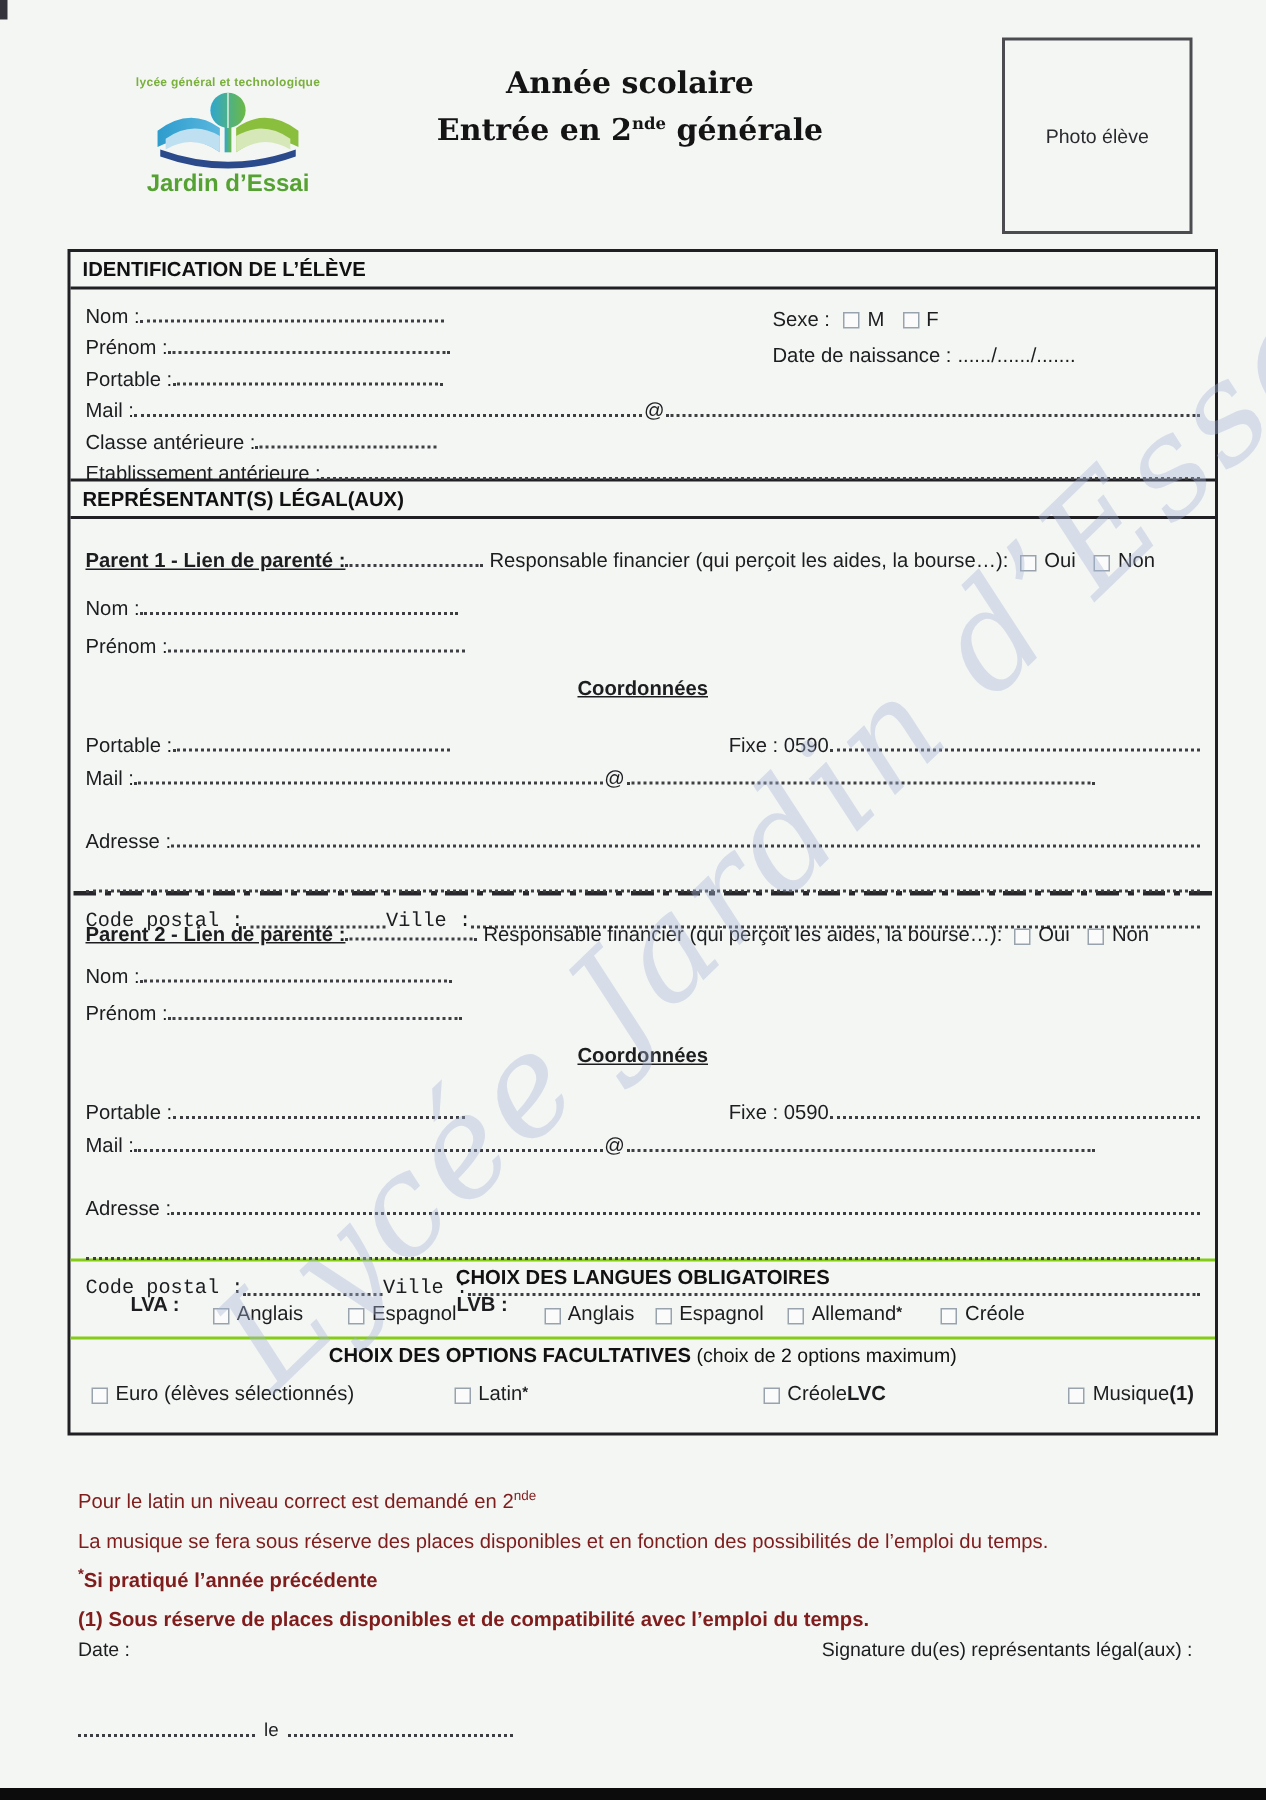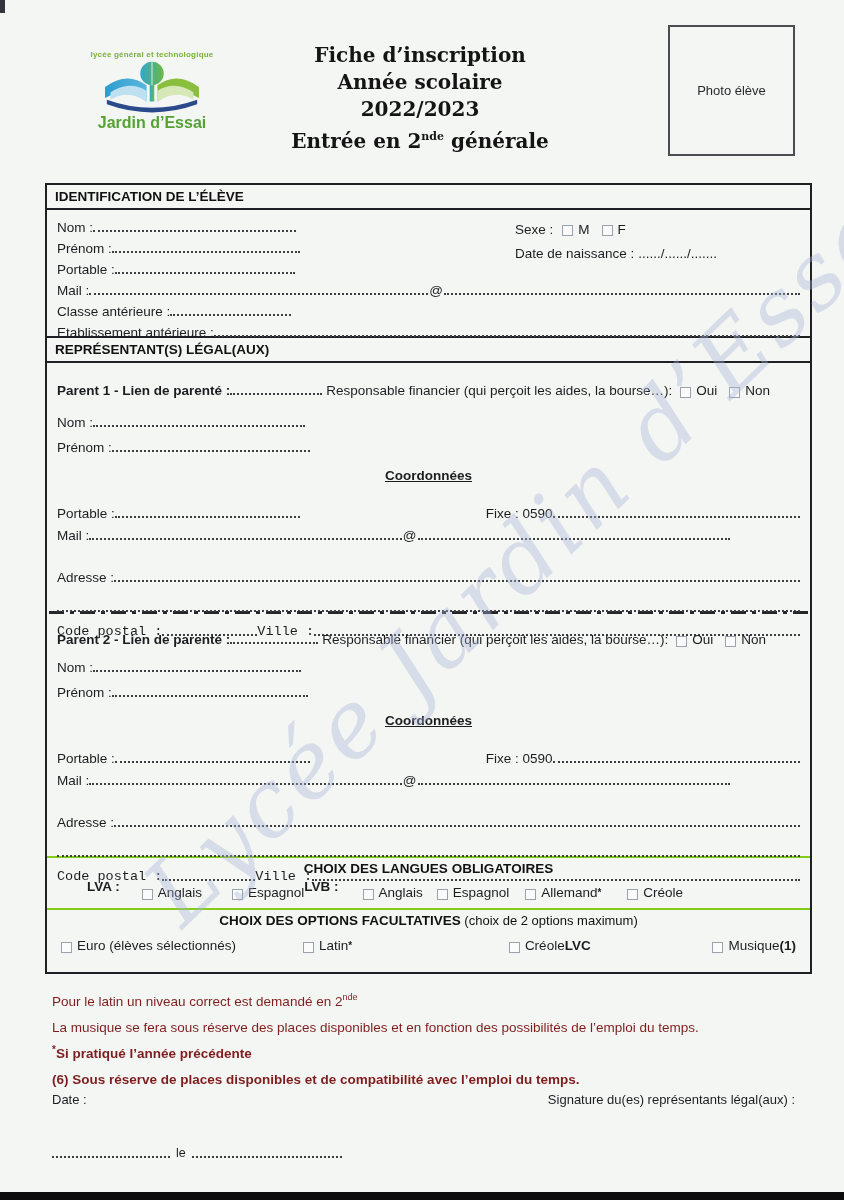--- a/index.html
+++ b/index.html
@@ -35,21 +35,21 @@
   .title-block sup{font-size:11px;}
 
   .photo-box{
     position:absolute;left:668px;top:25px;width:127px;height:131px;box-sizing:border-box;
     border:2px solid #4c4c50;display:flex;align-items:center;justify-content:center;
     font-size:13px;color:#2a2a2e;z-index:2;background:transparent;
   }
 
   
   .main-table{
-    position:absolute;left:45px;top:183px;width:767px;box-sizing:border-box;
+    position:absolute;left:45px;top:166px;width:767px;box-sizing:border-box;
     border:2.5px solid #202024;z-index:2;font-size:13.5px;
   }
   .sec-header{
     font-weight:bold;font-size:13.5px;padding:2px 8px;height:19px;line-height:19px;
     border-bottom:2px solid #202024;color:#111;
   }
   .sec-header.bordered-top{border-top:2px solid #202024;}
 
   .frow{display:flex;align-items:flex-end;}
   .lbl{white-space:nowrap;}
@@ -68,21 +68,21 @@
   .ident-body{position:relative;height:126px;box-sizing:border-box;padding:4px 10px 0;}
   .ident-body .frow{height:21px;}
   .ident-right{position:absolute;left:468px;top:7px;}
   .ident-right .frow{height:24px;align-items:center;}
   .sexe-box{margin-left:9px;}
   .sexe-letter{margin-right:12px;}
 
   
   .parent{box-sizing:border-box;padding:16px 10px 0;}
   .parent .frow{height:19px;}
-  .ptitle{font-weight:bold;white-space:nowrap;}
+  .ptitle{font-weight:bold;text-decoration:underline;white-space:nowrap;}
   .resp-text{white-space:nowrap;margin-left:4px;}
   .ouinon{display:flex;align-items:center;margin-left:8px;}
   .ouinon .word{margin-right:12px;}
   .coord-title{text-align:center;font-weight:bold;text-decoration:underline;margin-top:13px;font-size:13.5px;}
   .row-nom{margin-top:13px;}
   .row-prenom{margin-top:6px;}
   .row-portfixe{margin-top:19px;}
   .row-mail{margin-top:3px;}
   .row-adresse{margin-top:23px;}
   .row-dots2{margin-top:11px;height:8px;}
@@ -142,23 +142,21 @@
     <path d="M8 30 Q32 12 54 28 L54 46 Q32 30 8 42 Z" fill="url(#leftg)"></path>
     <path d="M14 36 Q34 22 54 34 L54 46 Q34 32 14 44 Z" fill="#bfe0f0"></path>
     <path d="M112 30 Q88 12 66 28 L66 46 Q88 30 112 42 Z" fill="#8abf3d"></path>
     <path d="M106 36 Q86 22 66 34 L66 46 Q86 32 106 44 Z" fill="#d6e8b8"></path>
     <path d="M10 44 Q60 62 110 44 L110 49 Q60 67 10 49 Z" fill="#2b4a8c"></path>
   </svg>
   <div class="logo-name">Jardin d’Essai</div>
 </div>
 
 <div class="title-block">
-  <div>Fiche d’inscription</div>
   <div>Année scolaire</div>
-  <div>2022/2023</div>
   <div><span>Entrée en 2</span><sup>nde</sup><span> générale</span></div>
 </div>
 
 <div class="photo-box">
   <span>Photo élève</span>
 </div>
 
 <div class="main-table">
 
   <div class="sec-header">IDENTIFICATION DE L’ÉLÈVE</div>
@@ -362,21 +360,21 @@
         <span>Musique</span>
         <span class="boldsfx">(1)</span>
       </span>
   </div>
 </div>
 
 <div class="notes">
   <div><span>Pour le latin un niveau correct est demandé en 2</span><sup>nde</sup></div>
   <div>La musique se fera sous réserve des places disponibles et en fonction des possibilités de l’emploi du temps.</div>
   <div class="bold"><span class="star">*</span><span>Si pratiqué l’année précédente</span></div>
-  <div class="bold">(6) Sous réserve de places disponibles et de compatibilité avec l’emploi du temps.</div>
+  <div class="bold">(1) Sous réserve de places disponibles et de compatibilité avec l’emploi du temps.</div>
 </div>
 
 <div class="sig-row">
   <span>Date :</span>
   <span>Signature du(es) représentants légal(aux) :</span>
 </div>
 
 <div class="date-line">
   <span class="dots" style="width:118px"></span>
   <span class="le">le</span>

